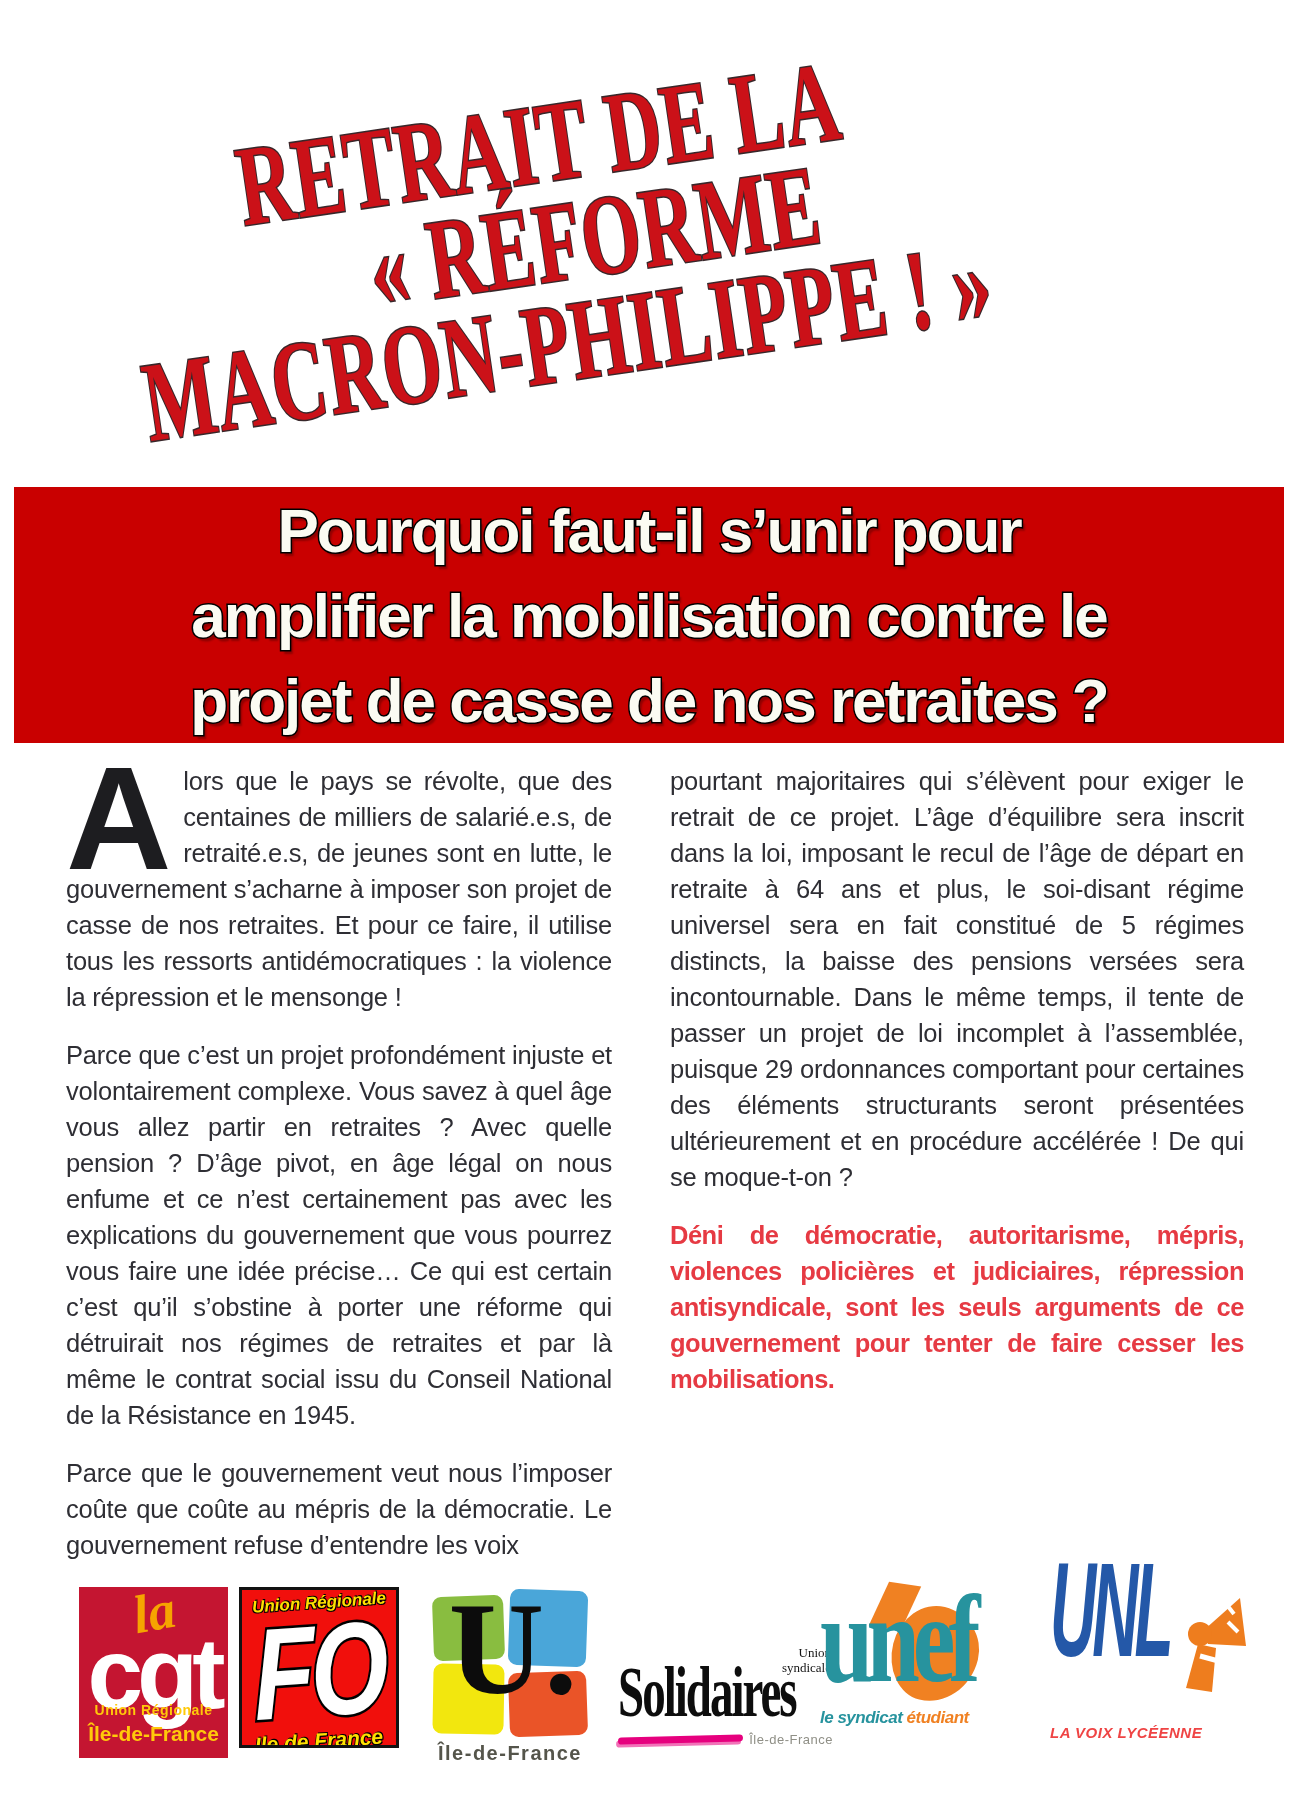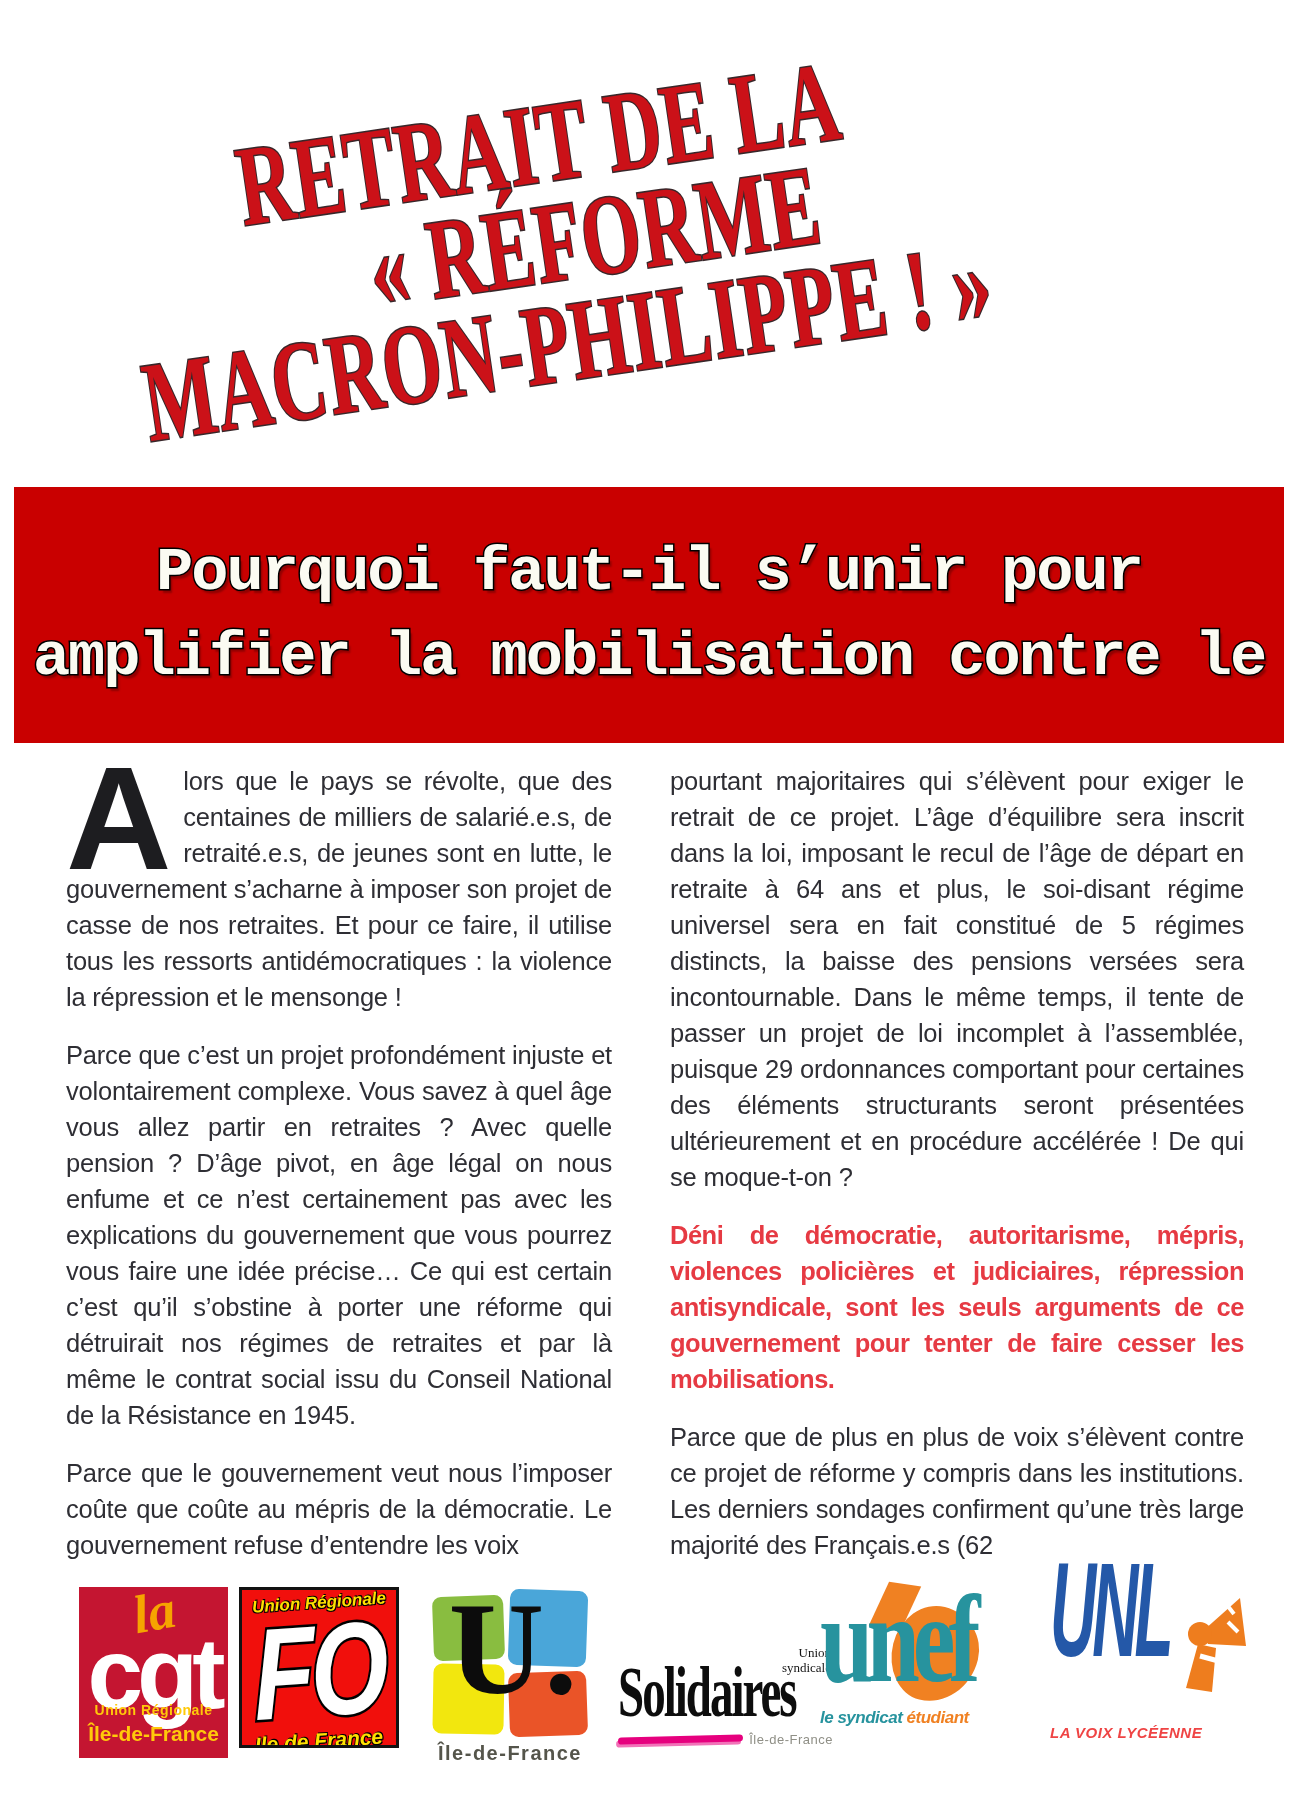--- a/index.html
+++ b/index.html
@@ -32,21 +32,20 @@
     background:#c90000;
     display:flex; flex-direction:column; justify-content:center;
   }
   .banner .bl {
     text-align:center; font-weight:bold;
     font-size:62px; line-height:85px; letter-spacing:-2px;
     color:#fbfbf2;
     -webkit-text-stroke:3px #000; paint-order:stroke fill;
     text-shadow:3px 4px 2px rgba(0,0,0,0.28);
     white-space:nowrap;
-    font-family:Liberation Mono, monospace;
   }
 
   
   .columns {
     position:absolute; top:763px; left:66px; width:1178px;
     display:flex; gap:58px;
     font-size:25.5px; line-height:36px; letter-spacing:-0.2px;
     color:#2e2e34; text-align:justify;
   }
   .col-left  { width:546px; }
@@ -192,32 +191,32 @@
 
   <div class="headline">
     <span class="hl">RETRAIT DE LA</span>
     <span class="hl hl2">« RÉFORME</span>
     <span class="hl">MACRON-PHILIPPE ! »</span>
   </div>
 
   <div class="banner">
     <div class="bl">Pourquoi faut-il s’unir pour</div>
     <div class="bl">amplifier la mobilisation contre le</div>
+    <div class="bl">projet de casse de nos retraites ?</div>
   </div>
 
   <div class="columns">
     <div class="col-left">
       <p><span class="dropcap">A</span><span>lors que le pays se révolte, que des centaines de milliers de salarié.e.s, de retraité.e.s, de jeunes sont en lutte, le gouvernement s’acharne à imposer son projet de casse de nos retraites. Et pour ce faire, il utilise tous les ressorts antidémocratiques : la violence la répression et le mensonge !</span></p>
       <p>Parce que c’est un projet profondément injuste et volontairement complexe. Vous savez à quel âge vous allez partir en retraites ? Avec quelle pension ? D’âge pivot, en âge légal on nous enfume et ce n’est certainement pas avec les explications du gouvernement que vous pourrez vous faire une idée précise… Ce qui est certain c’est qu’il s’obstine à porter une réforme qui détruirait nos régimes de retraites et par là même le contrat social issu du Conseil National de la Résistance en 1945.</p>
       <p>Parce que le gouvernement veut nous l’imposer coûte que coûte au mépris de la démocratie. Le gouvernement refuse d’entendre les voix</p>
     </div>
     <div class="col-right">
       <p>pourtant majoritaires qui s’élèvent pour exiger le retrait de ce projet. L’âge d’équilibre sera inscrit dans la loi, imposant le recul de l’âge de départ en retraite à 64 ans et plus, le soi-disant régime universel sera en fait constitué de 5 régimes distincts, la baisse des pensions versées sera incontournable. Dans le même temps, il tente de passer un projet de loi incomplet à l’assemblée, puisque 29 ordonnances comportant pour certaines des éléments structurants seront présentées ultérieurement et en procédure accélérée !  De qui se moque-t-on ?</p>
       <p class="red-para">Déni de démocratie, autoritarisme, mépris, violences policières et judiciaires, répression antisyndicale, sont les seuls arguments de ce gouvernement pour tenter de faire cesser les mobilisations.</p>
-      <p>Parce que de plus en plus de voix s’élèvent contre ce projet de réforme y compris dans les institutions. Les derniers sondages confirment qu’une très large majorité des Français.e.s (62</p>
     </div>
   </div>
 
   <div class="logos">
 
     <div class="logo-cgt">
       <div class="cgt-la">la</div>
       <div class="cgt-name">cgt</div>
       <div class="cgt-sub1">Union Régionale</div>
       <div class="cgt-sub2">Île-de-France</div>

